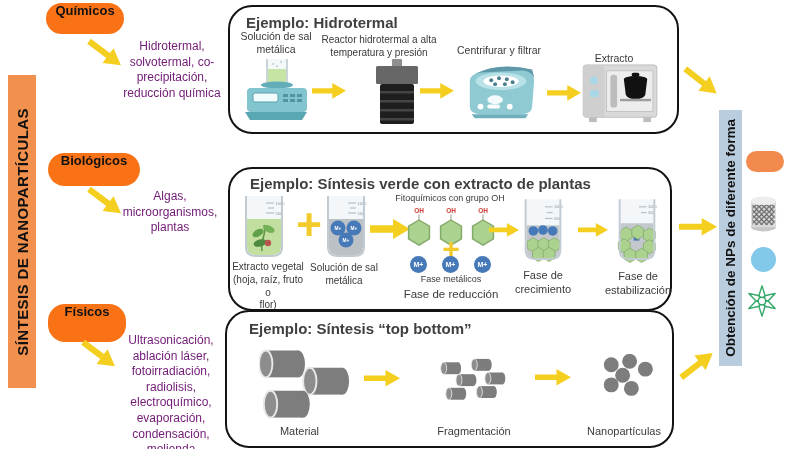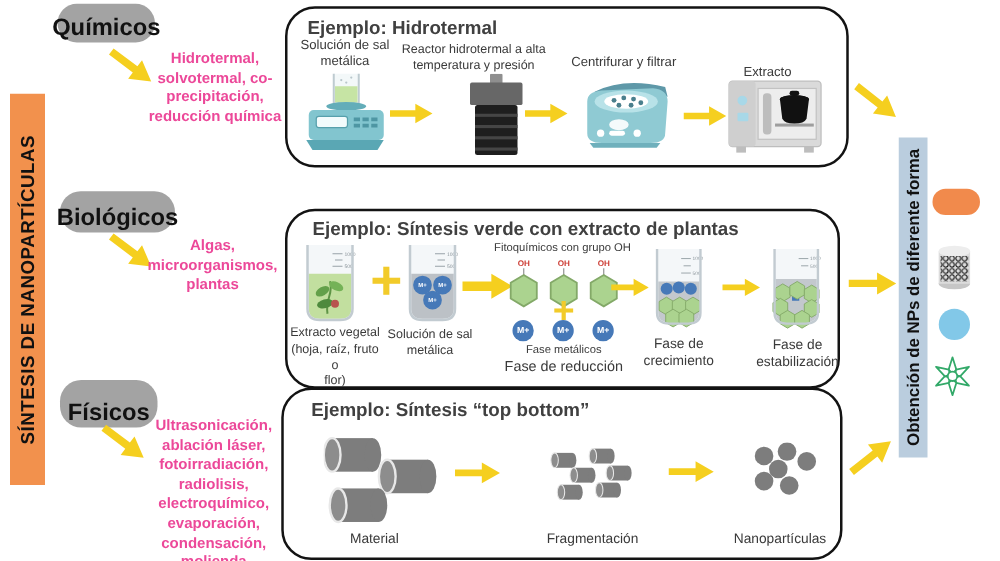--- a/index.html
+++ b/index.html
@@ -3,23 +3,23 @@
 <meta charset="utf-8">
 <style>
   html,body{margin:0;padding:0;background:#fff;}
   .stage{position:relative;width:800px;height:449px;background:#ffffff;font-family:"Liberation Sans",sans-serif;overflow:hidden;}
   .abs{position:absolute;}
   
   .sidebar{position:absolute;left:8px;top:75px;width:28px;height:313px;background:#F2914D;display:flex;align-items:center;justify-content:center;}
   .vtext{writing-mode:vertical-rl;transform:rotate(180deg);white-space:nowrap;font-weight:700;color:#111;}
   .sidebar .vtext{font-size:15px;letter-spacing:.4px;}
   
-  .pill{position:absolute;background:#a3a3a3;border-radius:17px;display:flex;align-items:flex-end;justify-content:center;font-weight:700;font-size:19px;color:#111;}
+  .pill{position:absolute;background:#f97316;border-radius:17px;display:flex;align-items:flex-start;justify-content:center;font-weight:700;font-size:13px;color:#111;}
   
-  .methods{position:absolute;text-align:center;color:#ec4899;font-weight:700;font-size:12px;line-height:1.3;white-space:pre-line;}
+  .methods{position:absolute;text-align:center;color:#701a75;font-weight:400;font-size:12px;line-height:1.3;white-space:pre-line;}
   
   .xbox{position:absolute;background:#fff;border:2.5px solid #131313;border-radius:24px;}
   .xtitle{position:absolute;font-weight:700;font-size:15px;color:#404040;white-space:nowrap;}
   .slabel{position:absolute;text-align:center;color:#3A3A3A;white-space:pre-line;line-height:1.28;font-weight:400;font-size:10.5px;}
   .arr{position:absolute;overflow:visible;}
   .plus{position:absolute;color:#F2CB2A;font-weight:800;text-align:center;}
   .mion{position:absolute;width:17px;height:17px;border-radius:50%;background:#4679B8;color:#fff;font-size:7px;font-weight:700;display:flex;align-items:center;justify-content:center;}
   
   .outbar{position:absolute;left:719px;top:110px;width:23px;height:256px;background:#BACDDE;display:flex;align-items:center;justify-content:center;}
   .outbar .vtext{font-size:13.5px;}

